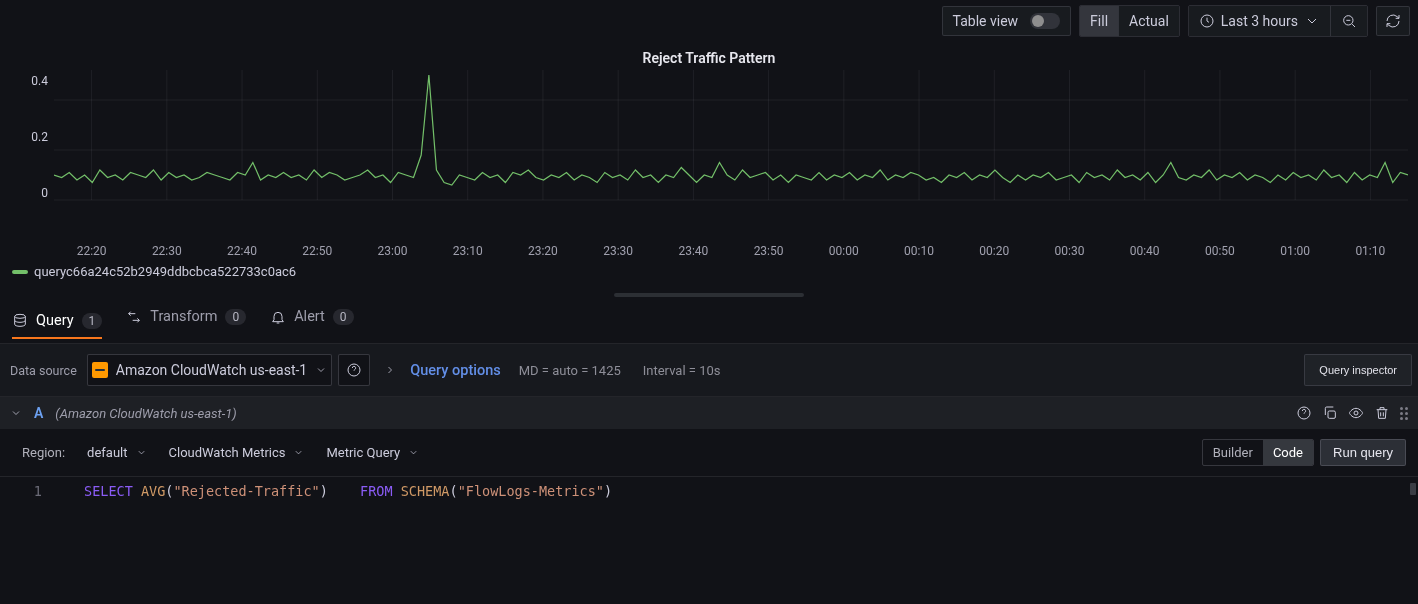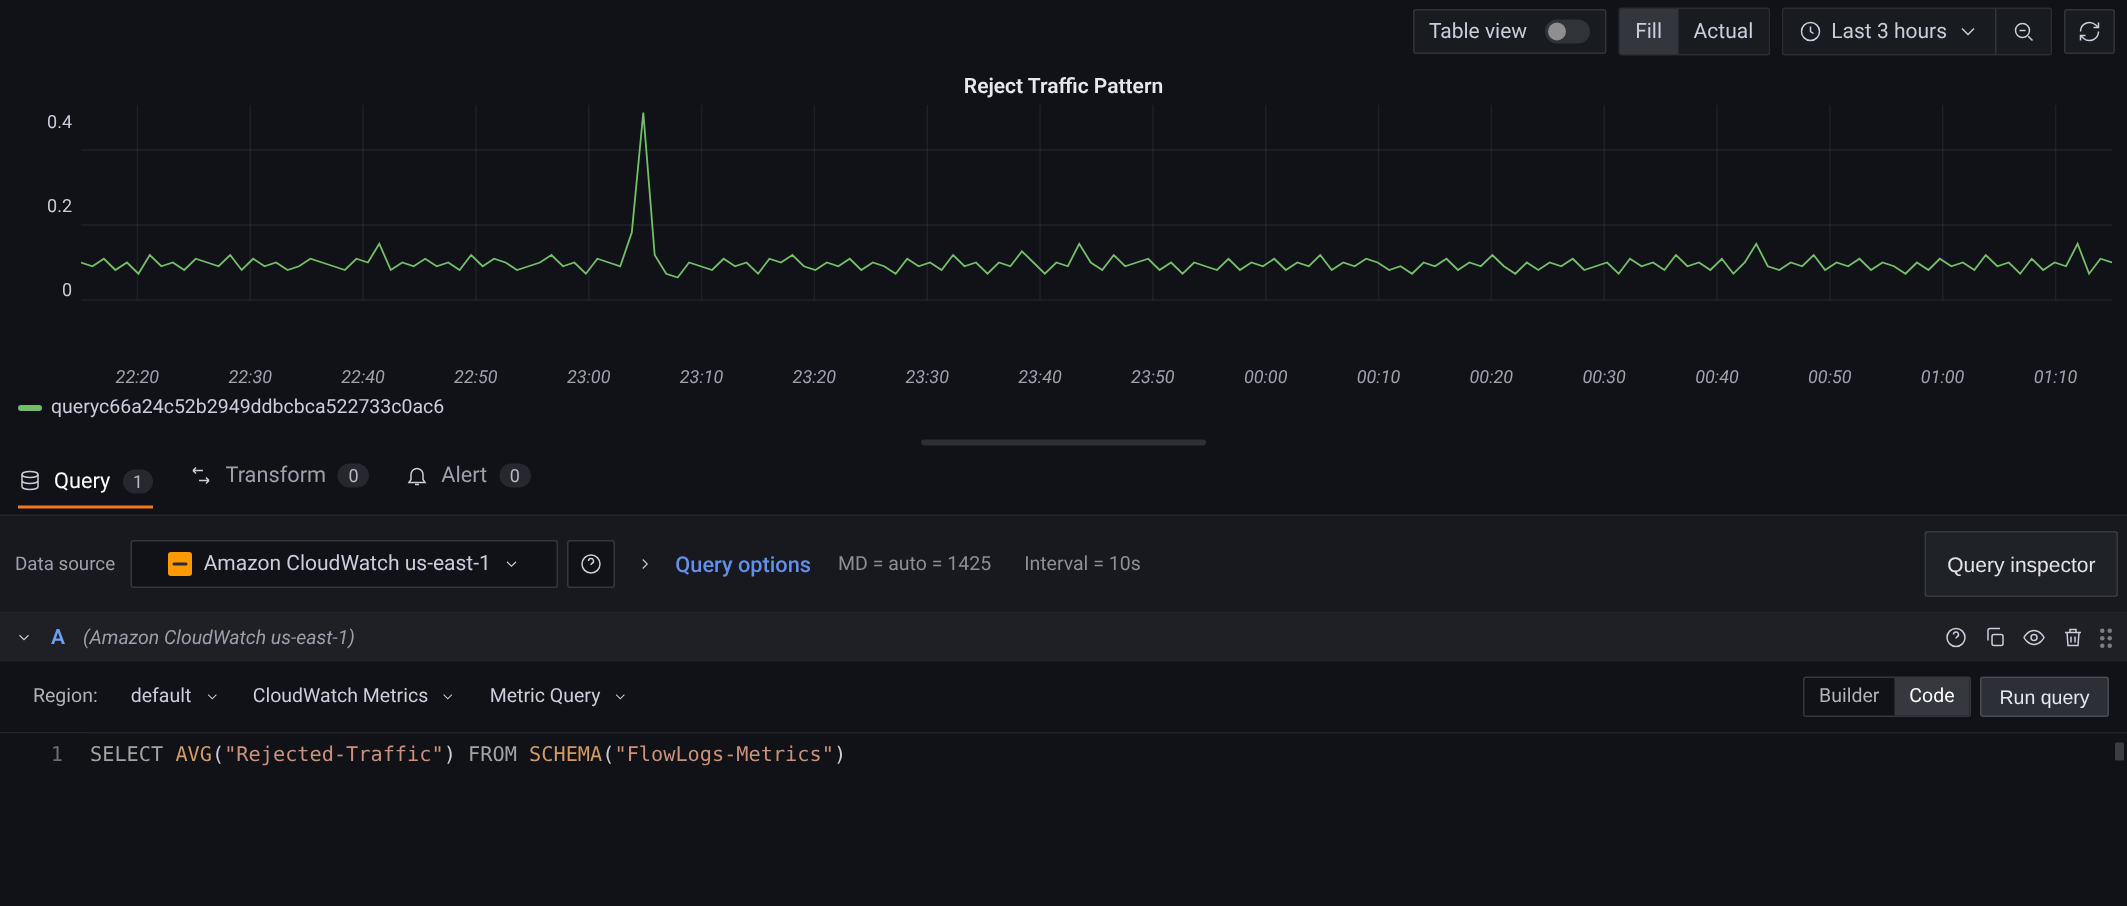--- a/index.html
+++ b/index.html
@@ -46,57 +46,57 @@
   }
   .icon { width: 16px; height: 16px; stroke: #ccccdc; stroke-width: 1.5; fill: none; }
   .chart-panel { padding: 0 10px; height: 250px; position: relative; }
   .chart-title { text-align: center; font-size: 14px; font-weight: 600; color: #e7e7ee; padding: 8px 0 4px; }
   .chart-area { position: relative; height: 170px; display: flex; }
   .y-axis { display: flex; flex-direction: column; justify-content: space-between; align-items: flex-end; padding-right: 6px; font-size: 12px; color: #ccccdc; width: 44px; height: 126px; margin-top: 4px; }
   .plot { flex: 1; position: relative; height: 160px; }
   .plot svg { width: 100%; height: 100%; }
   .grid-line { stroke: rgba(204,204,220,0.08); stroke-width: 1; }
   .data-line { stroke: #73bf69; stroke-width: 1.2; fill: none; }
-  .x-axis { display: flex; margin-left: 44px; font-size: 12px; color: #a0a0ae; justify-content: space-between; padding-top: 4px; font-style: italic; }
+  .x-axis { display: flex; margin-left: 44px; font-size: 12px; color: #a0a0ae; justify-content: space-between; padding-top: 4px; }
   .x-axis span { flex: 1; text-align: center; }
   .legend { display: flex; align-items: center; gap: 6px; padding: 6px 0 0 2px; font-size: 13px; color: #ccccdc; }
   .legend-line { width: 16px; height: 4px; background: #73bf69; border-radius: 2px; }
   .drag-handle { height: 6px; display: flex; justify-content: center; align-items: center; }
   .drag-handle div { width: 190px; height: 4px; background: #2c2f34; border-radius: 2px; }
   .tabs { display: flex; align-items: center; gap: 24px; padding: 10px 12px; border-bottom: 1px solid rgba(204,204,220,0.1); }
   .tab { display: flex; align-items: flex-end; gap: 8px; color: #9e9eac; font-size: 14.5px; cursor: pointer; padding-bottom: 8px; }
   .tab.active { color: #fff; border-bottom: 2px solid #f8771d; margin-bottom: -9px; }
   .tab-badge { background: rgba(204,204,220,0.12); color: #b8b8c4; font-size: 12px; padding: 1px 7px; border-radius: 10px; min-width: 18px; text-align: center; }
   .ds-row { display: flex; align-items: center; padding: 10px 6px 10px 6px; gap: 6px; background: #17191e; }
   .ds-label { font-size: 12.5px; color: #9e9eac; padding-left: 4px; padding-right: 4px;}
-  .ds-select { display: flex; align-items: center; height: 32px; border: 1px solid rgba(204,204,220,0.2); border-radius: 2px; padding: 0 24px; gap: 8px; background: #111217; font-size: 14px; cursor:pointer; }
+  .ds-select { display: flex; align-items: center; height: 32px; border: 1px solid rgba(204,204,220,0.2); border-radius: 2px; padding: 0 4px; gap: 8px; background: #111217; font-size: 14px; cursor:pointer; }
   .aws-icon { width:16px; height:16px; background:#ff9900; border-radius:2px; display:inline-block; position:relative; }
   .aws-icon::after{content:"";position:absolute;left:3px;top:7px;width:10px;height:2px;background:#232f3e;border-radius:1px;}
   .small-btn { width:32px; height:32px; border:1px solid rgba(204,204,220,0.2); border-radius:2px; display:flex; align-items:center; justify-content:center; background:#111217; cursor:pointer;}
   .chev-wrap{ display:flex; align-items:center; padding:0 8px; color:#8e8e98;}
   .qopts { color:#638fe8; font-size:14.5px; font-weight:500; padding-right:12px; cursor:pointer;}
   .meta { color:#8e8e98; font-size:13px; padding-right:16px;}
-  .inspector-btn{ margin-left:auto; background:#1f2227; border:1px solid rgba(204,204,220,0.15); padding:0 14px; height:44px; border-radius:2px; font-size:14px; font-weight:500; color:#e2e2ea; cursor:pointer; }
+  .inspector-btn{ margin-left:auto; background:#1f2227; border:1px solid rgba(204,204,220,0.15); padding:0 14px; height:32px; border-radius:2px; font-size:11px; font-weight:500; color:#e2e2ea; cursor:pointer; }
   .query-header{ display:flex; align-items:center; padding:8px 10px; background:#1e2025; gap:12px; }
   .q-letter{ color:#6ca0f0; font-weight:600; font-size:14px; }
   .q-ds{ color:#9e9eac; font-style:italic; font-size:13px; }
   .q-actions{ margin-left:auto; display:flex; gap:10px; align-items:center;}
   .grip{ display:grid; grid-template-columns:repeat(2,3px); grid-template-rows:repeat(3,3px); gap:2px;}
   .grip div{width:3px;height:3px;background:#7c7c86;border-radius:50%;}
   .query-row2{ display:flex; align-items:center; padding:10px 12px 10px 22px; gap:22px; font-size:13px; color:#b0b0ba;}
   .dd{ display:flex; align-items:center; gap:8px; cursor:pointer; color:#ccccdc;text-align:right;}
   .right-controls{margin-left:auto; display:flex; gap:6px;}
   .seg{ display:flex; border:1px solid rgba(204,204,220,0.2); border-radius:2px; overflow:hidden;}
   .seg div{padding:5px 10px; font-size:13px; color:#b0b0ba; cursor:pointer;}
   .seg div.sel{ background:#35383e; color:#fff;}
   .run-btn{ background:#2c2f36; border:1px solid rgba(204,204,220,0.18); padding:5px 12px; border-radius:2px; font-size:13px; color:#e6e6ee; cursor:pointer;}
   .editor{ display:flex; background:#111217; border-top:1px solid rgba(204,204,220,0.1); height:118px; font-family: "Menlo","Consolas",monospace; font-size:13.5px;}
   .gutter{ width:60px; text-align:right; padding:6px 18px 0 0; color:#6b6b77; background:#111217;}
   .code{ flex:1; padding:6px 0 0 0; white-space:pre; position:relative;}
-  .kw{ color:#a3a3a3;}
+  .kw{ color:#8b5cf6;margin-left:24px;}
   .fn{ color:#d19a66;}
   .str{ color:#ce9178;}
   .punc{ color:#ccccdc;}
   .slider-thumb-edge{position:absolute; right:2px; top:6px; width:6px; height:12px; background:#3a3d44;border-radius:1px;}
   .hr-thin{border:none;border-top:1px solid rgba(204,204,220,0.1);}
 </style>
 </head>
 <body>
 
 <div class="toolbar">

